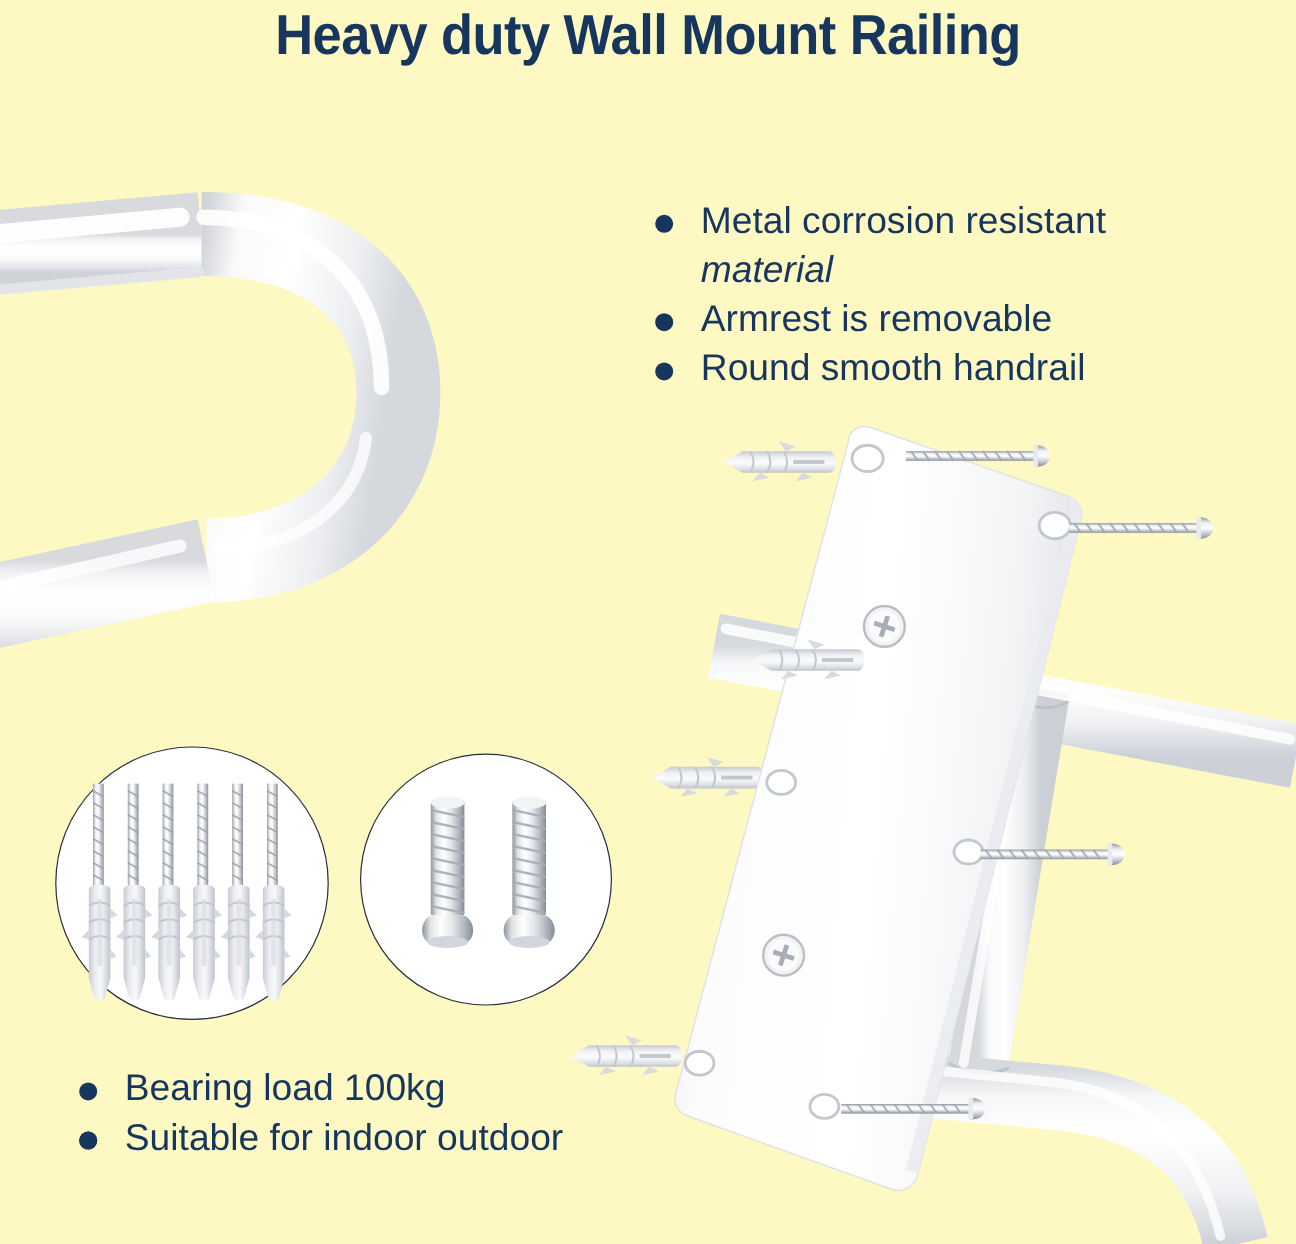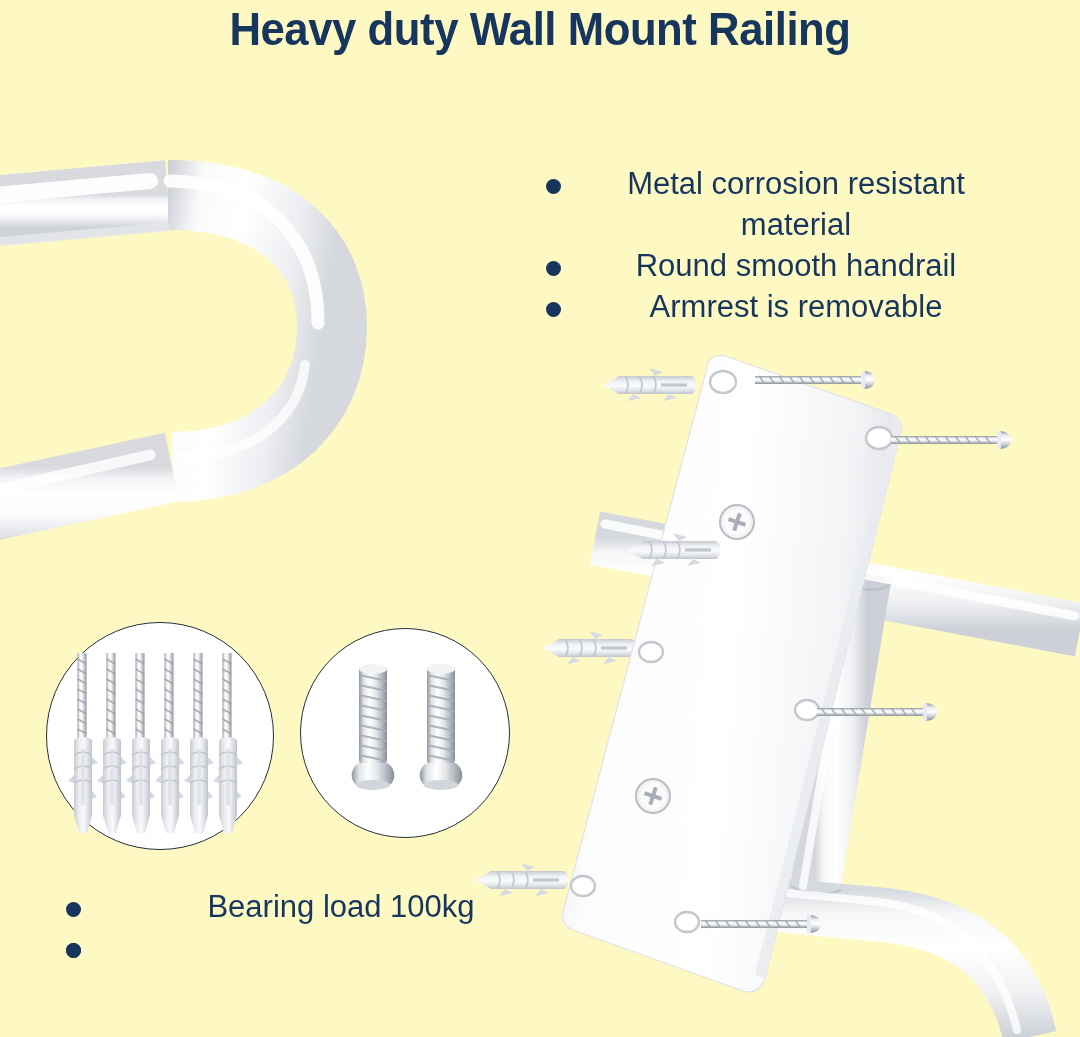--- a/index.html
+++ b/index.html
@@ -34,41 +34,41 @@
     white-space: nowrap;
   }
 
   
   .bullets {
     position: absolute;
     list-style: none;
     margin: 0;
     padding: 0;
     color: #17365d;
-    text-align: center;
   }
   .bullets li {
     position: relative;
     padding-left: 46px;
     font-size: 31px;
     line-height: 41px;
     color: #17365d;
     font-family: "Liberation Sans", sans-serif;
   }
   .bullets li .dot {
     position: absolute;
     left: 8px;
     top: 16px;
     width: 15px;
     height: 15px;
     border-radius: 50%;
     background: #17365d;
   }
   .bullets li.cont {
     padding-left: 46px;
+    font-style: italic;
   }
 
   #bullets-top { top: 163px; left: 538px; width: 470px; }
   #bullets-bottom { top: 886px; left: 58px; width: 520px; }
 
   
   #u-rail {
     position: absolute;
     left: -150px;
     top: 75px;
@@ -411,34 +411,35 @@
     <li>
       <span class="dot"></span>
       <span>Metal corrosion resistant</span>
     </li>
     <li class="cont">
       
       <span>material</span>
     </li>
     <li>
       <span class="dot"></span>
+      <span>Armrest is removable</span>
+    </li>
+    <li>
+      <span class="dot"></span>
       <span>Round smooth handrail</span>
     </li>
-    <li>
-      <span class="dot"></span>
-      <span>Armrest is removable</span>
-    </li>
   </ul>
 
   <ul class="bullets" id="bullets-bottom">
     <li>
       <span class="dot"></span>
       <span>Bearing load 100kg</span>
     </li>
     <li>
       <span class="dot"></span>
     </li>
     <li>
       <span class="dot"></span>
+      <span>Suitable for indoor outdoor</span>
     </li>
   </ul>
 
 </div>
 
 </body></html>

